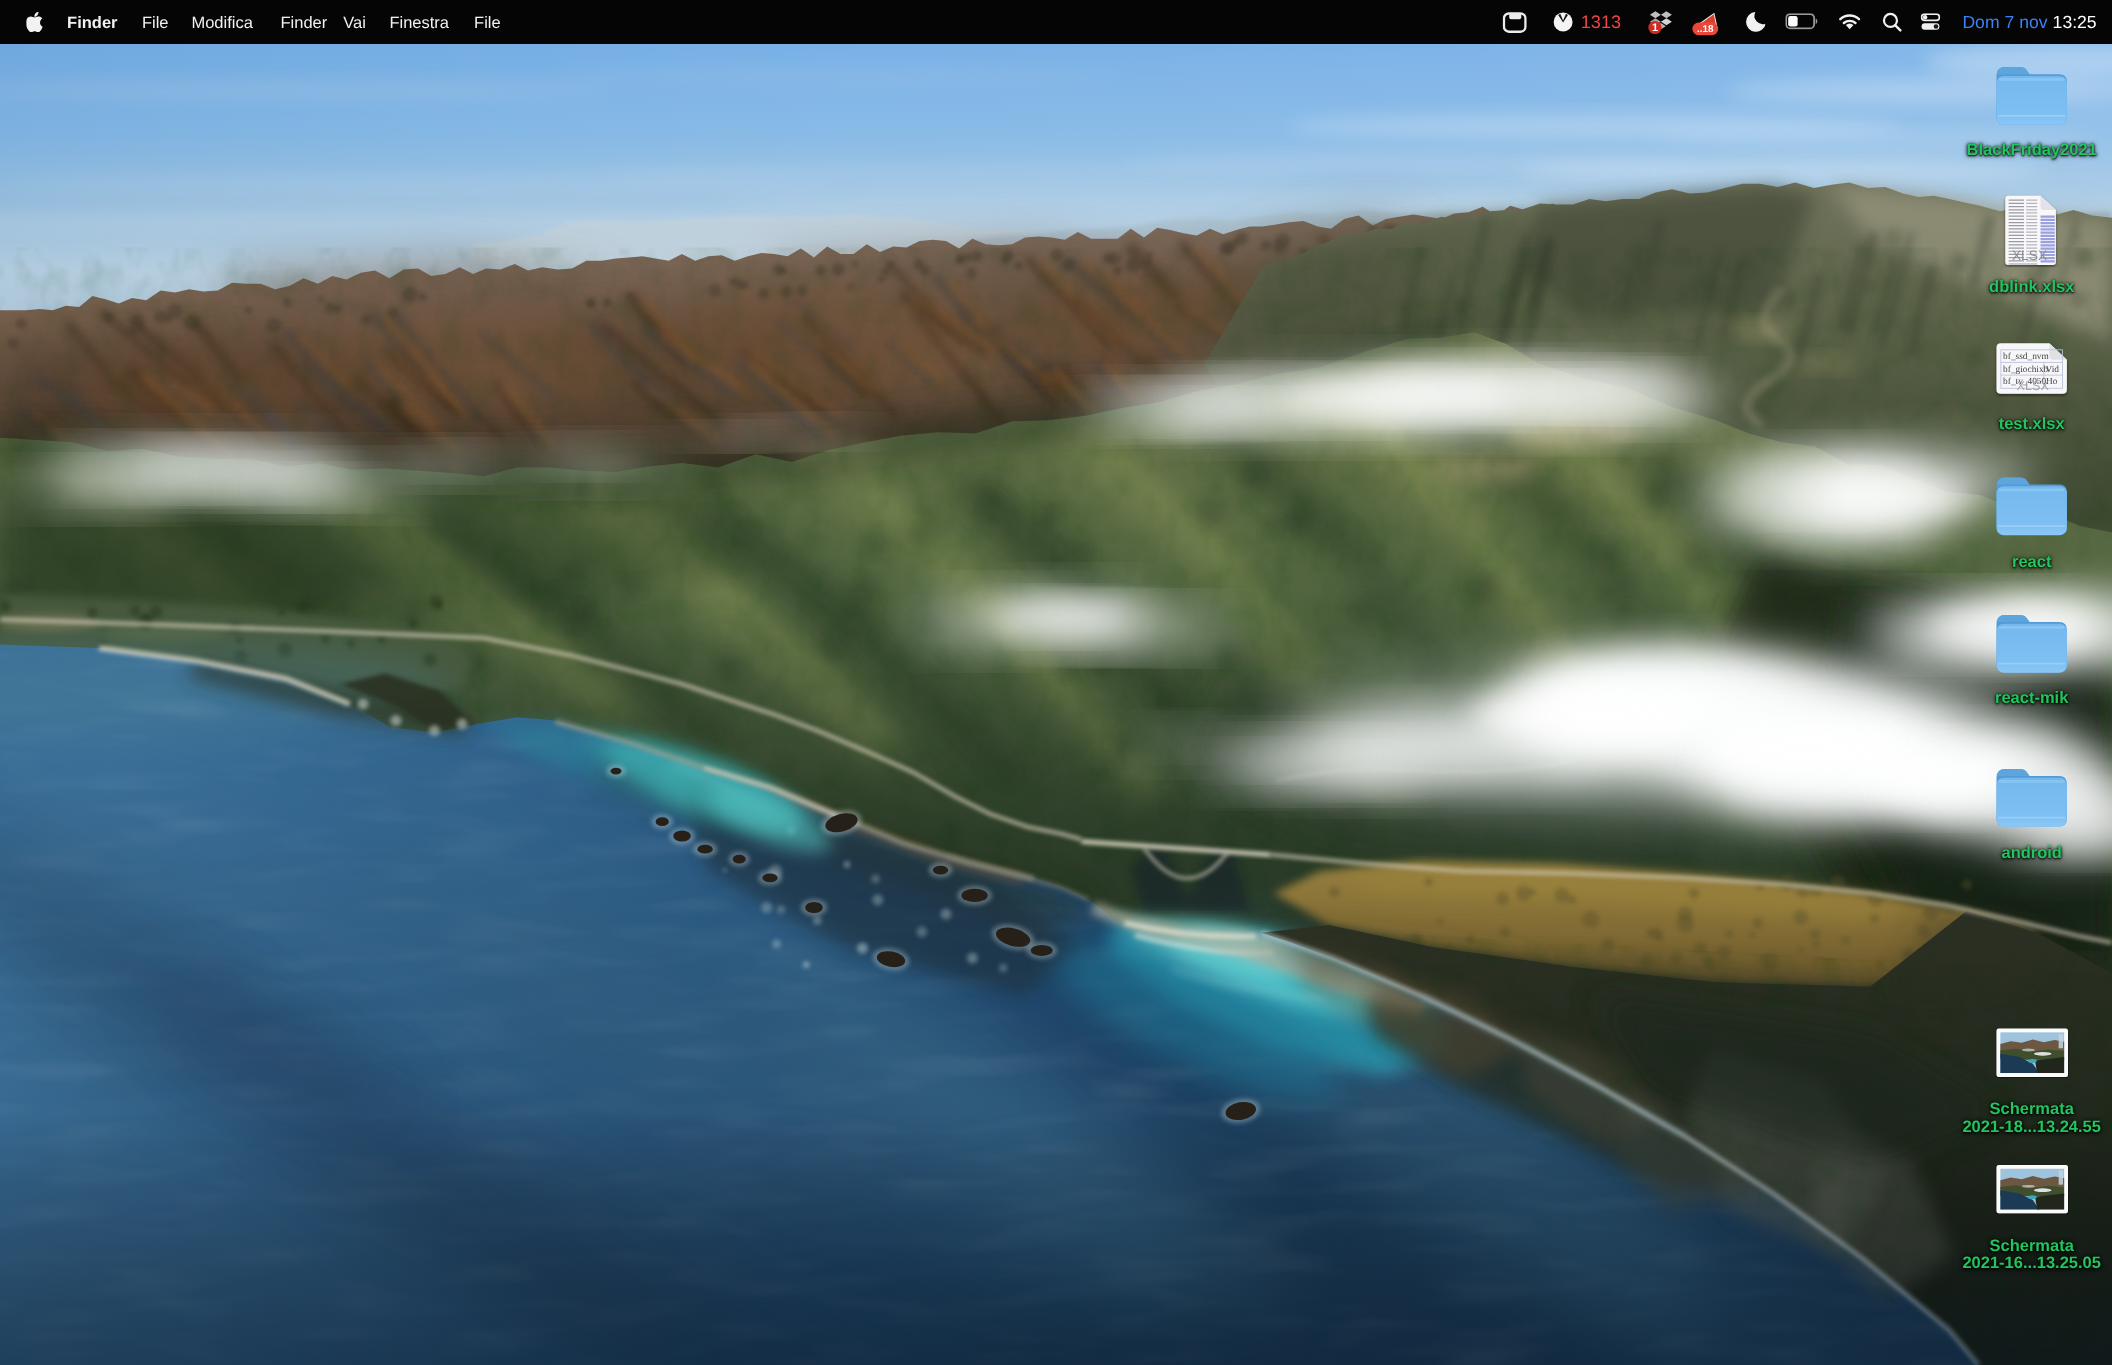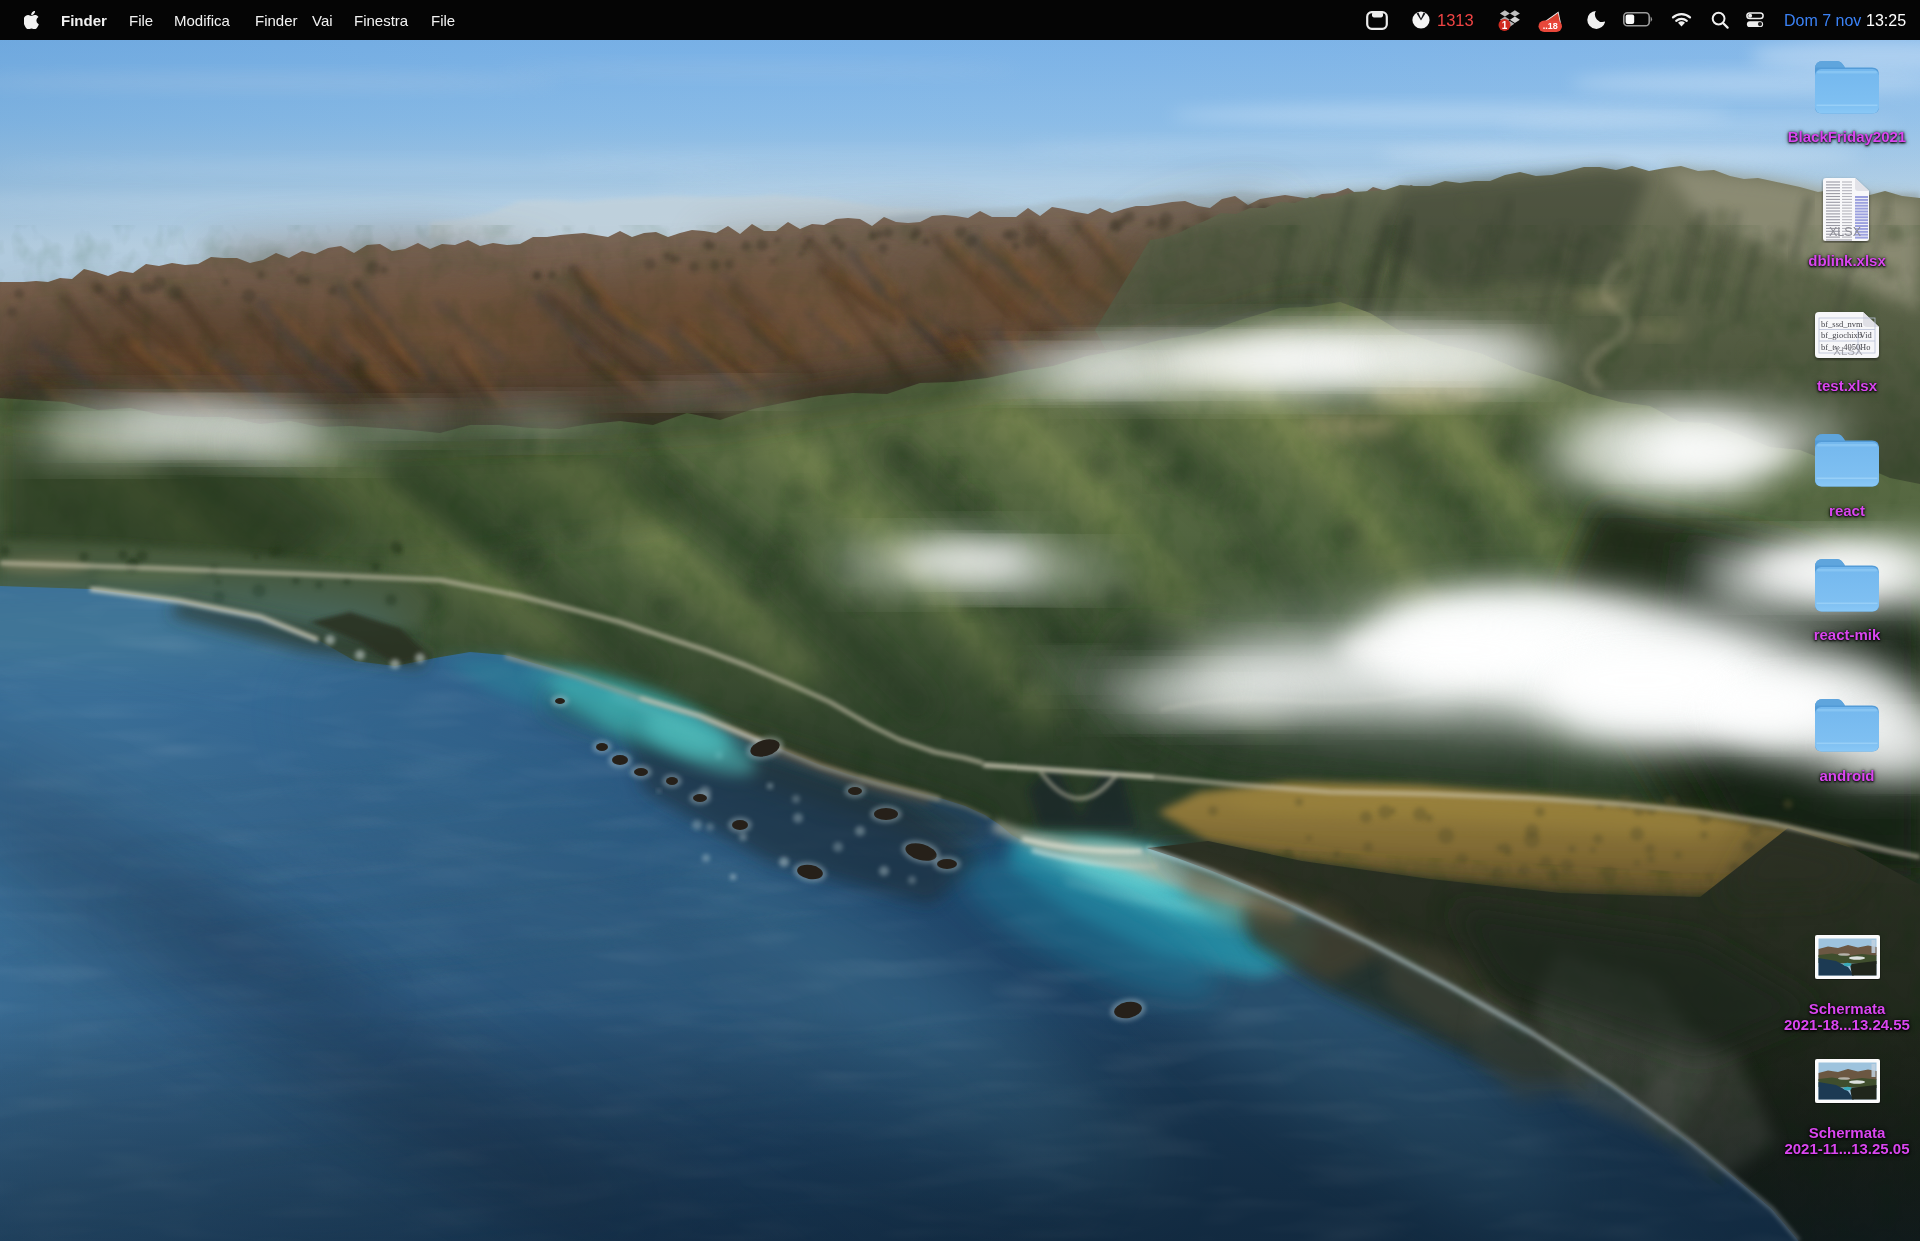--- a/index.html
+++ b/index.html
@@ -1,21 +1,21 @@
 <!DOCTYPE html>
 <html><head>
 <meta charset="utf-8">
 <style>
   html,body{margin:0;padding:0;width:1920px;height:1241px;overflow:hidden;background:#000;
     font-family:"Liberation Sans",sans-serif;}
   #menubar{position:absolute;left:0;top:0;width:1920px;height:40px;background:#050505;z-index:50;}
   .ml{position:absolute;top:0;height:40px;line-height:41px;color:#f2f2f2;font-size:15px;white-space:nowrap;text-align:center;}
   #wall{position:absolute;left:0;top:40px;width:1920px;height:1201px;overflow:hidden;}
   .icon{position:absolute;z-index:10;}
-  .lab{position:absolute;color:#d946ef;font-size:15px;font-weight:700;line-height:16.5px;text-align:center;
+  .lab{position:absolute;color:#22c55e;font-size:15px;font-weight:700;line-height:16.5px;text-align:center;
     text-shadow:0 1px 2px rgba(0,0,0,.95),0 0 3px rgba(0,0,0,.75),0 1px 5px rgba(0,0,0,.55);}
 </style>
 </head>
 <body>
 
 <div id="wall"><svg id="wsvg" width="1920" height="1201" viewBox="0 40 1920 1201" preserveAspectRatio="none">
 <defs>
 <linearGradient id="skyG" x1="0" y1="40" x2="0" y2="245" gradientUnits="userSpaceOnUse">
  <stop offset="0" stop-color="#7ab2e8"></stop>
           <stop offset="0.4" stop-color="#8cbde8"></stop>
@@ -1102,13 +1102,13 @@
 <path d="M4.5,15 L14,12.5 L24,14 L34,11 L44,13.5 L54,11.5 L62.5,13 L62.5,22 L4.5,23 Z" fill="#6b5742"></path>
 <path d="M4.5,21 L18,19.5 L34,22 L48,20 L62.5,21.5 L62.5,30 L4.5,29 Z" fill="#3f4e2d"></path>
 <path d="M4.5,24 L22,27 L34,33 L40,41.5 L4.5,41.5 Z" fill="#1c3a53"></path>
 <path d="M36,30 L62.5,27 L62.5,41.5 L38,41.5 Z" fill="#20261c"></path>
 <ellipse cx="33.5" cy="30.5" rx="4" ry="1.8" fill="#3aa9b8"></ellipse>
 <ellipse cx="43" cy="24" rx="8" ry="1.7" fill="#edf2f3" opacity="0.9"></ellipse>
 <ellipse cx="30" cy="20.5" rx="6" ry="1.3" fill="#e8eef0" opacity="0.6"></ellipse>
 <rect x="57.5" y="6" width="4" height="13" fill="#c2d2e0" opacity="0.85"></rect>
 </svg>
 <div class="lab" style="left:1797px;top:1125px;width:100px">Schermata</div>
-<div class="lab" style="left:1777px;top:1141px;width:140px">2021-11...13.25.05</div>
+<div class="lab" style="left:1777px;top:1141px;width:140px">2021-16...13.25.05</div>
 
 </body></html>

